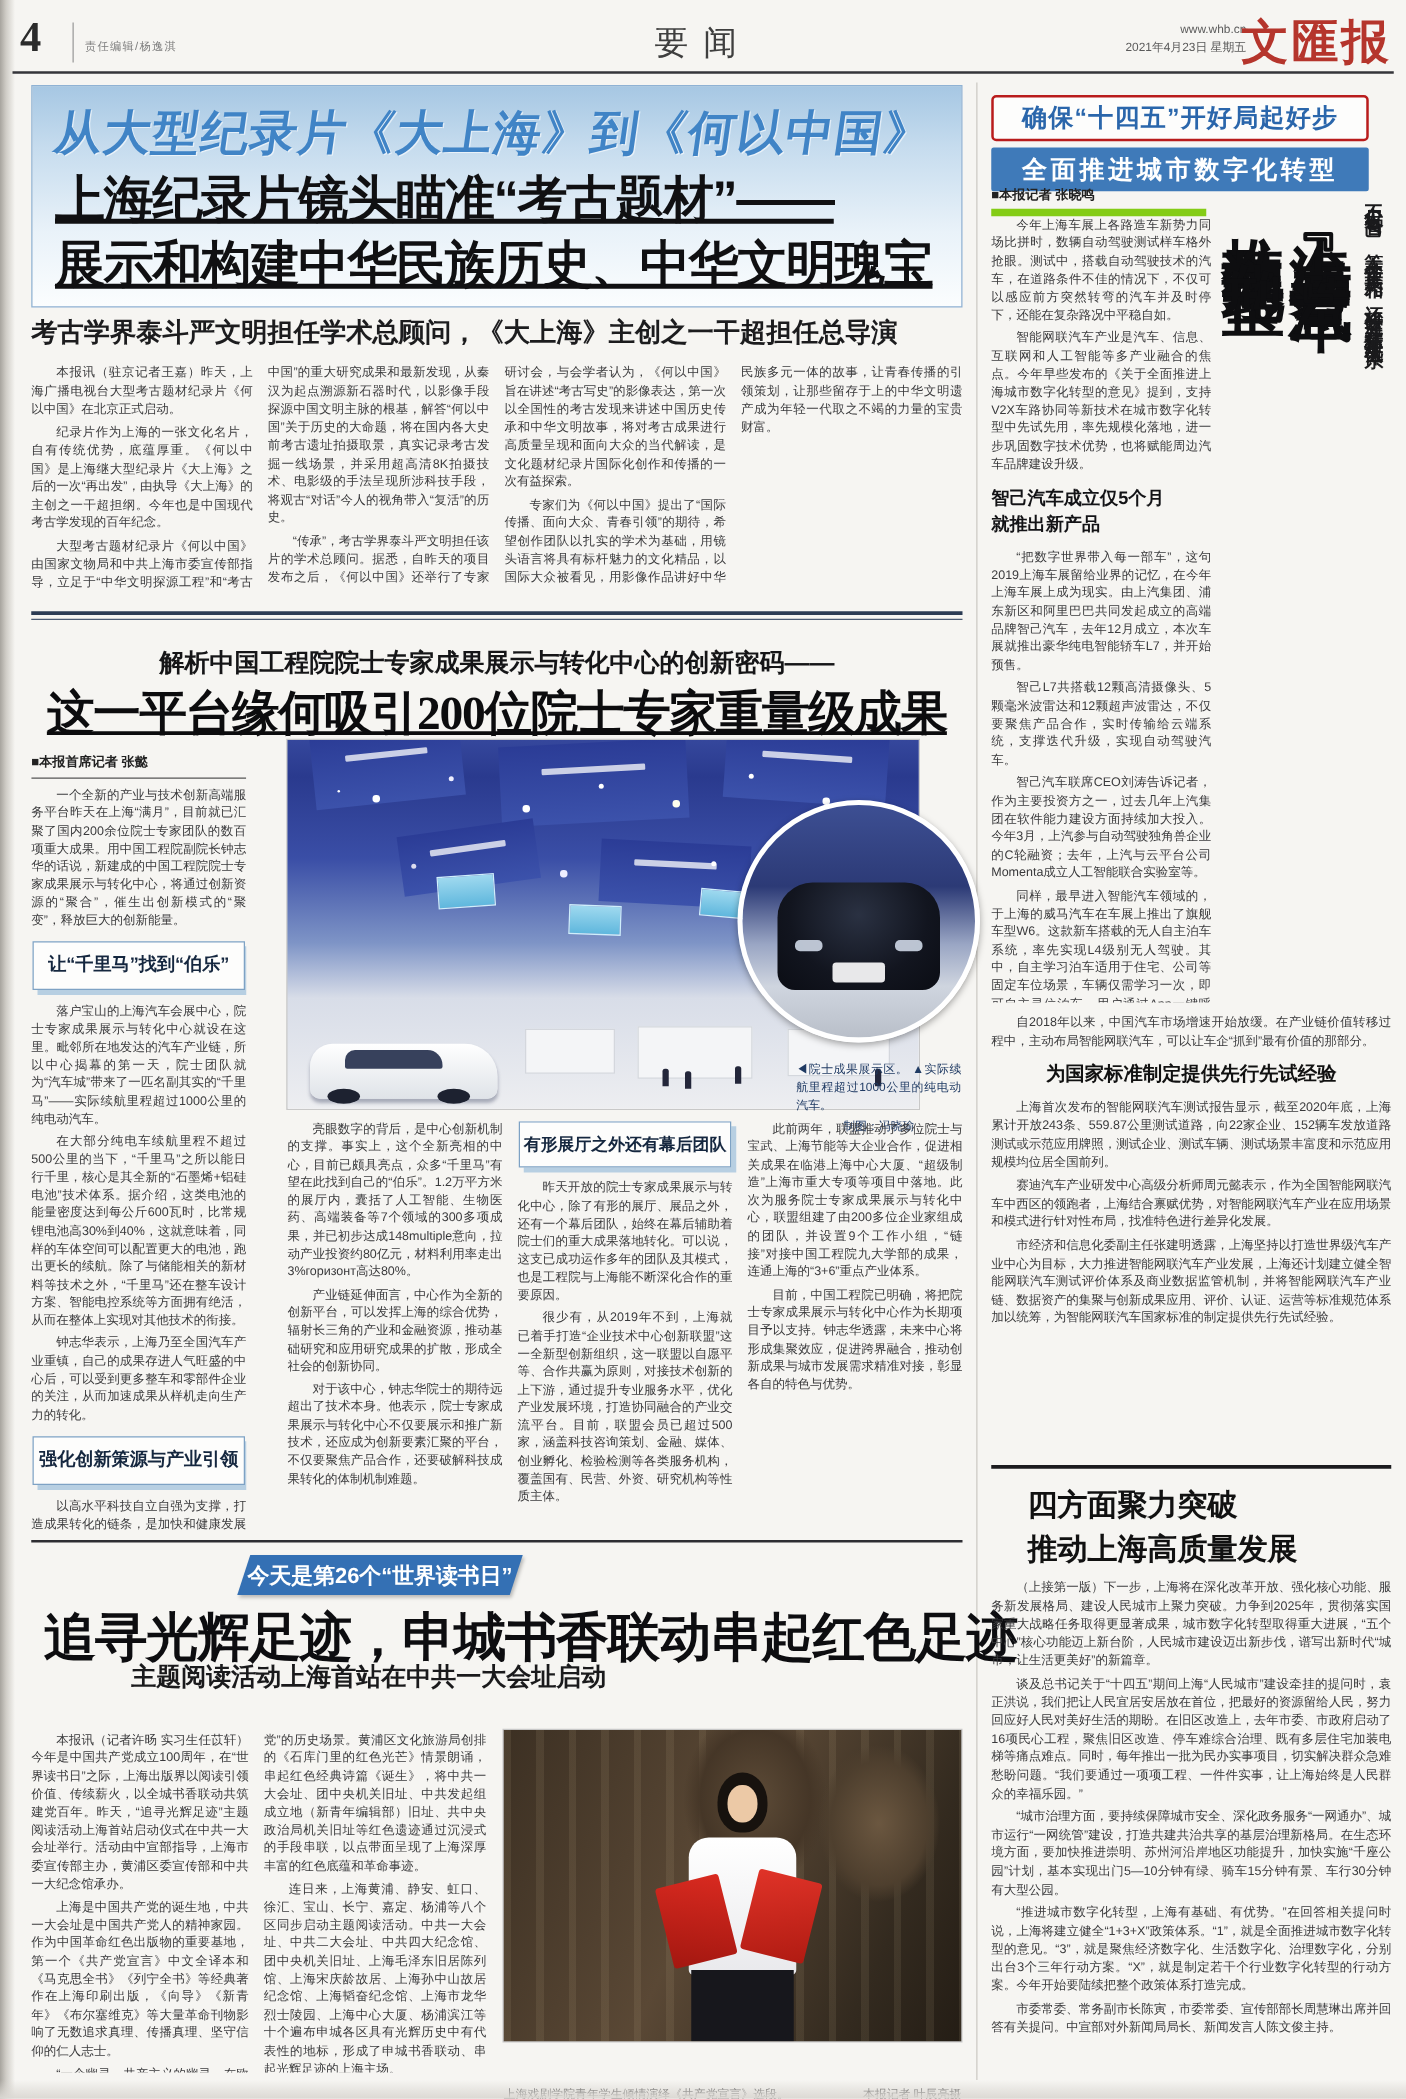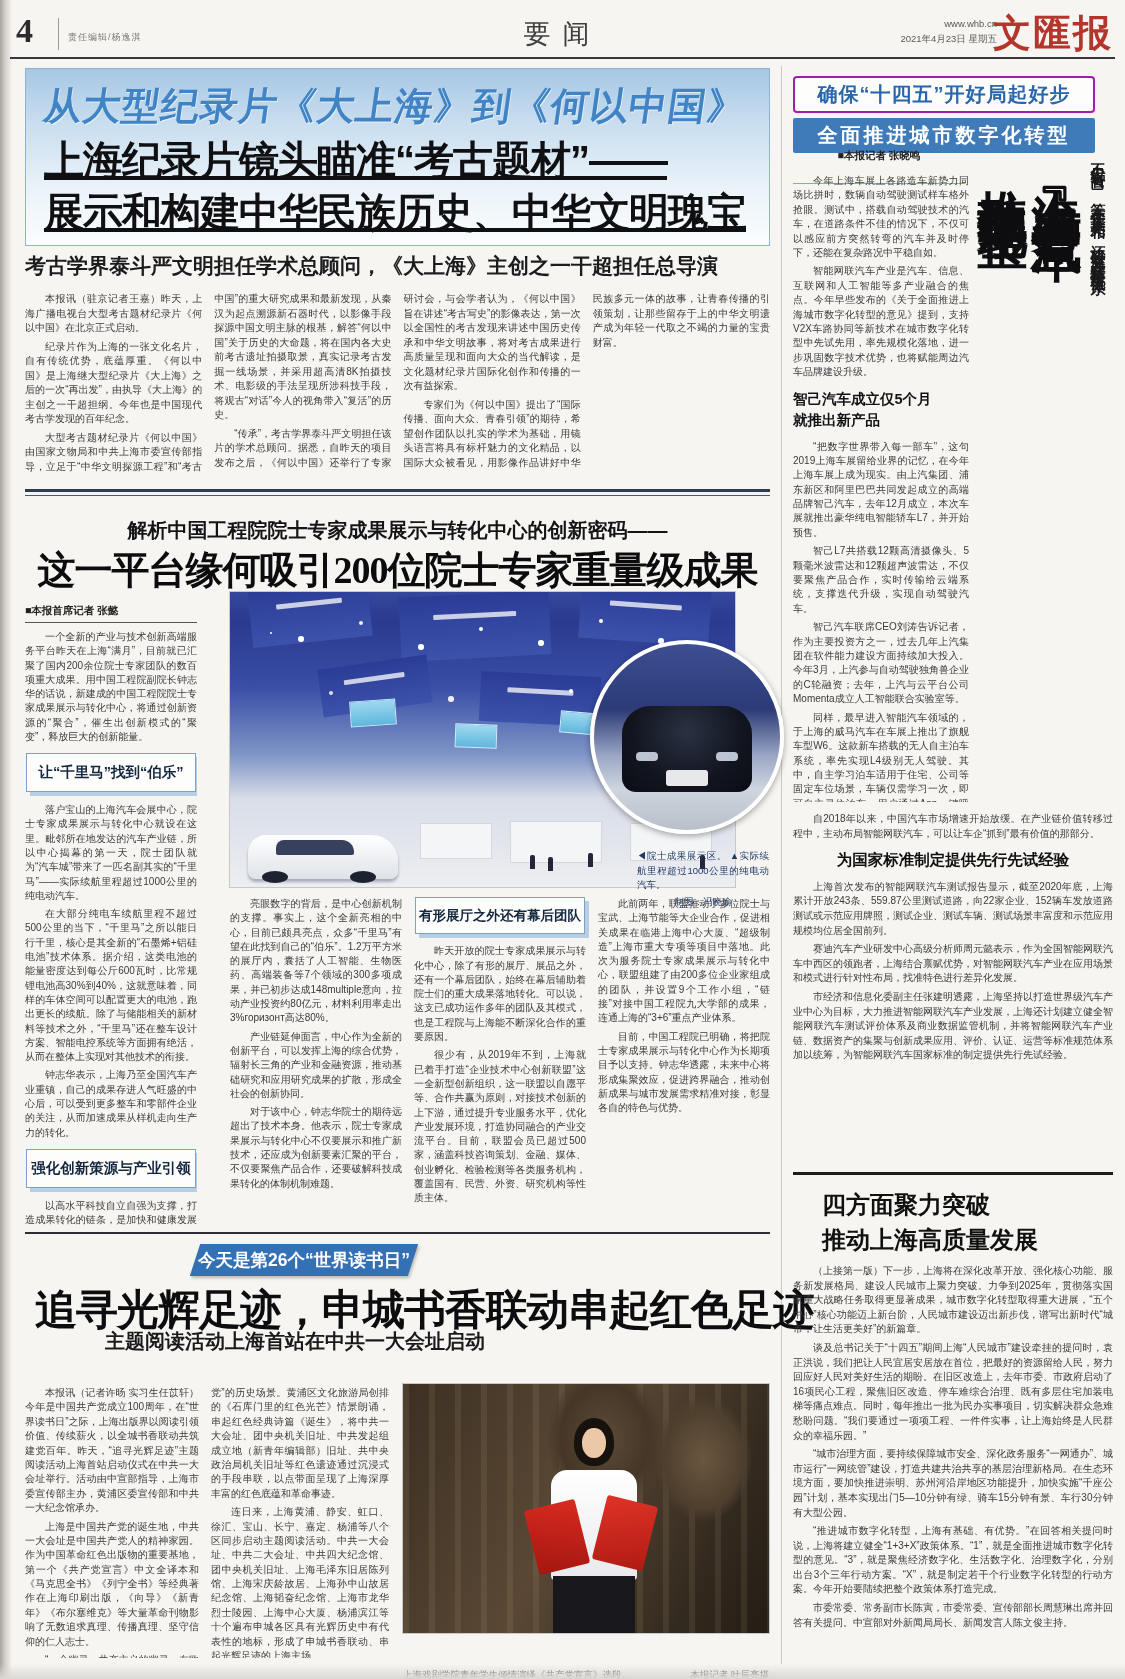--- a/index.html
+++ b/index.html
@@ -30,21 +30,21 @@
            font-size:10px;line-height:1.45;text-align:justify;overflow:hidden;}
   .a1-body p{margin:0 0 4px 0;text-indent:2em;}
   
   .rule-thick{left:25px;top:489px;width:745px;height:3px;background:#2c3c54;}
   .rule-thin{left:25px;top:495px;width:745px;height:1px;background:#4a5a72;}
   .rule-bottom{left:25px;top:1232px;width:745px;height:2px;background:#2e2e33;}
   
   .a2{left:25px;top:497px;width:745px;height:731px;}
   .a2-kicker{position:absolute;left:0;top:20px;width:100%;text-align:center;font-weight:800;font-size:20px;color:#151517;}
   .a2-head{position:absolute;left:0;top:48px;width:100%;text-align:center;
-           font:900 38px "Liberation Serif",serif;color:#0c0c0e;letter-spacing:-1px;}
+           font:900 38px "Liberation Serif",serif;color:#0c0c0e;letter-spacing:-1px;text-decoration:underline;}
   .a2-left{position:absolute;left:0;top:106px;width:172px;height:622px;overflow:hidden;
            font-size:10px;line-height:1.43;text-align:justify;}
   .a2-left p{margin:0 0 4px 0;text-indent:2em;}
   .byline{font-weight:700;font-size:10.5px;color:#222;border-bottom:1px solid #555;
           padding-bottom:4px;margin-bottom:7px;text-indent:0 !important;}
   .subbox{border:1px solid #7ea2c4;background:#fdfdfc;box-shadow:4px 4px 0 #b7cfe2;
           text-align:center;font-weight:800;font-size:14.5px;color:#15273f;
           padding:8px 4px;margin:9px 1px 11px 1px;text-indent:0 !important;}
   .a2-photo{position:absolute;left:205px;top:95px;width:505px;height:295px;overflow:hidden;
             background:linear-gradient(180deg,#35479c 0%,#2a3a8e 10%,#3a4ea6 32%,#7e94c6 55%,#d8dde8 70%,#edeef1 100%);
@@ -102,26 +102,26 @@
   .fig-face{position:absolute;left:179px;top:44px;width:24px;height:30px;background:#ecc9a6;border-radius:48%;}
   .fig-body{position:absolute;left:148px;top:86px;width:86px;height:110px;background:linear-gradient(180deg,#ffffff,#e9e9ec);
             border-radius:16px 16px 4px 4px;}
   .fig-skirt{position:absolute;left:150px;top:192px;width:82px;height:57px;background:#17171c;}
   .book-l{position:absolute;left:128px;top:120px;width:52px;height:66px;background:linear-gradient(200deg,#d92a20,#a31710);transform:rotate(-14deg);border-radius:3px;}
   .book-r{position:absolute;left:196px;top:116px;width:52px;height:66px;background:linear-gradient(160deg,#e03328,#b01b12);transform:rotate(14deg);border-radius:3px;}
   .a3-cap{position:absolute;left:378px;top:399px;width:366px;display:flex;justify-content:space-between;
           font-size:9.5px;color:#3c3c3e;margin-top:30px;}
   
   .rc-kicker{left:793px;top:76px;width:302px;}
-  .rc-k1{border:2px solid #a21caf;border-radius:4px;background:#fdfdfc;color:#2a66ab;font-weight:900;
+  .rc-k1{border:2px solid #b91c1c;border-radius:4px;background:#fdfdfc;color:#2a66ab;font-weight:900;
          font-size:20px;text-align:center;padding:3px 0;letter-spacing:1px;}
   .rc-k2{margin-top:5px;background:#3f7ab9;color:#fff;font-weight:900;font-size:20px;text-align:center;
          padding:4px 0;letter-spacing:3px;border-radius:2px;}
   .rc-byline{left:793px;top:149px;width:172px;font-weight:700;font-size:10.5px;color:#222;
-             border-bottom:1px solid #84cc16;padding-bottom:20px;text-align:center;}
+             border-bottom:6px solid #84cc16;padding-bottom:4px;}
   .rc-texta{left:793px;top:174px;width:176px;height:628px;overflow:hidden;font-size:10px;line-height:1.44;text-align:justify;}
   .rc-texta p{margin:0 0 4px 0;text-indent:2em;}
   .rc-sub{font-weight:800;font-size:14.5px;color:#131316;line-height:1.45;margin:10px 0 8px 0;text-indent:0 !important;}
   .rc-sub .l2{display:block;}
   .vhead{left:970px;top:150px;width:114px;height:660px;writing-mode:vertical-rl;
          font:900 50px "Liberation Serif",serif;color:#0e0e10;letter-spacing:5px;line-height:1.08;}
   .vdeck{left:1088px;top:152px;height:600px;writing-mode:vertical-rl;font-weight:800;font-size:15px;
          color:#1a1a1c;letter-spacing:3px;}
   .rc-lower{left:793px;top:812px;width:320px;height:352px;overflow:hidden;font-size:10px;line-height:1.46;text-align:justify;}
   .rc-lower p{margin:0 0 4px 0;text-indent:2em;}

